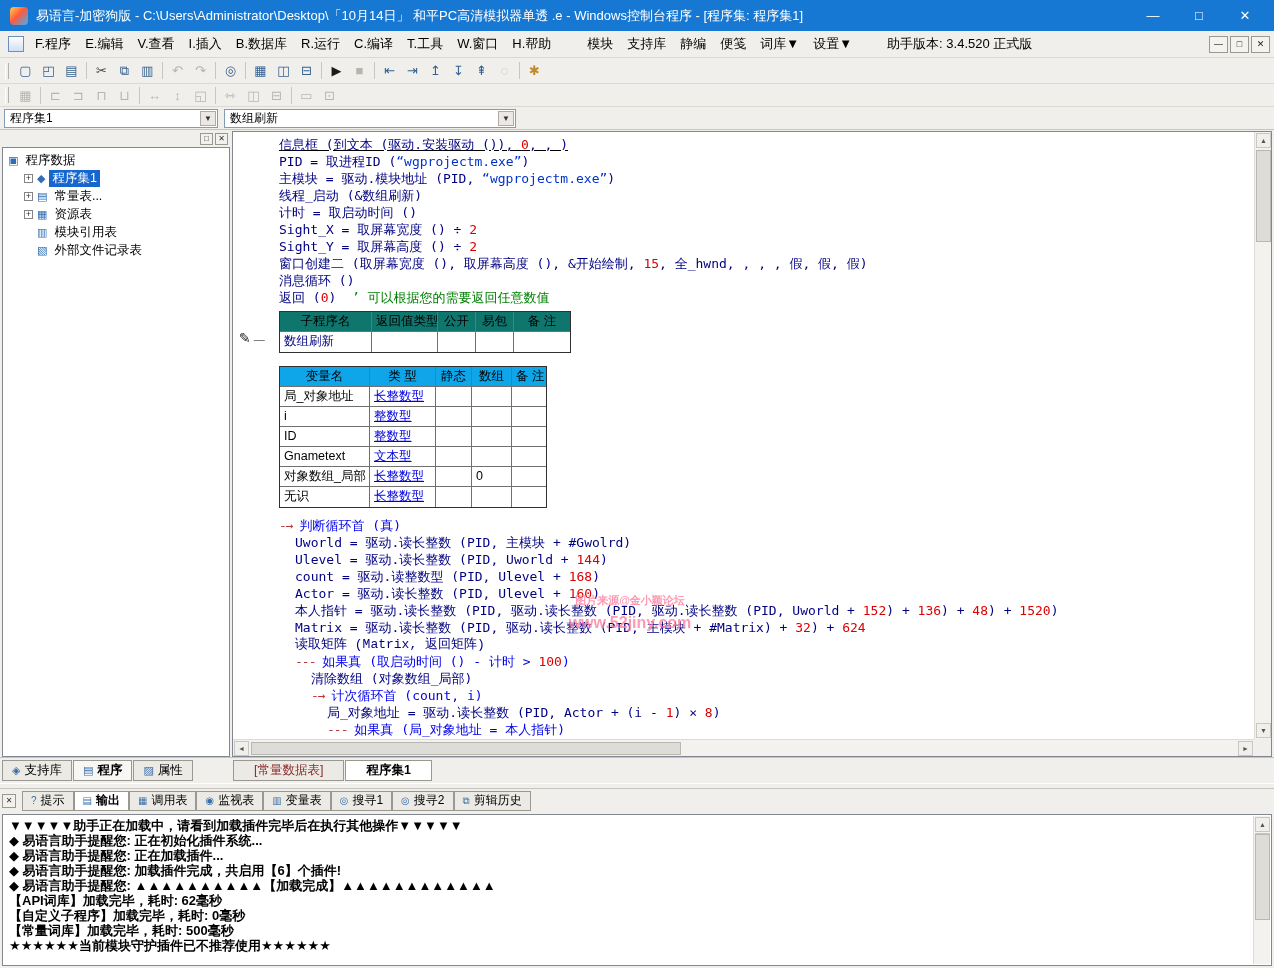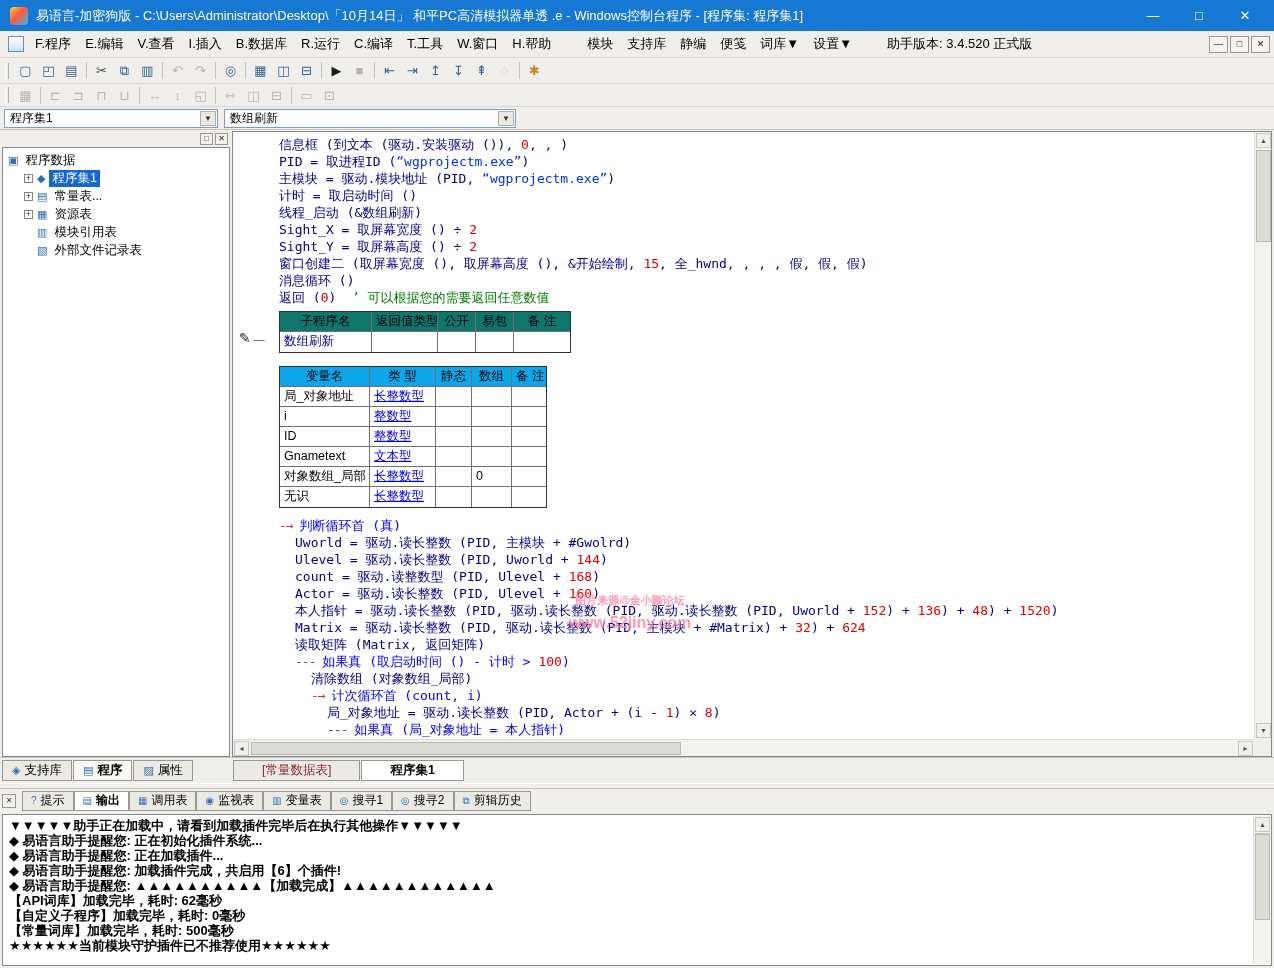--- a/index.html
+++ b/index.html
@@ -107,21 +107,21 @@
 .hthumb{width:430px;height:13px;background:#dedcd6;border:1px solid #b9b7b1;margin-left:1px}
 .sb-corner{position:absolute;right:0;bottom:0;width:17px;height:17px;background:#f0efeb}
 
 
 .bottom-row{position:absolute;top:757px;left:0;right:0;height:26px;background:#f0efeb;border-top:1px solid #c6c4be}
 .left-tabs{position:absolute;left:2px;top:2px;display:flex}
 .lt-tab{height:21px;display:flex;align-items:center;gap:4px;padding:0 9px;border:1px solid #9a9890;background:#eceae5;font-size:12.5px;margin-right:1px}
 .lt-tab.active{background:#f8f7f4;font-weight:bold}
 .lt-icon{font-size:11px;color:#3a6ea8}
 .doc-tabs{position:absolute;left:233px;top:2px;display:flex}
-.doc-tab{height:21px;display:flex;align-items:center;padding:0 28px;border:1px solid #9a9890;background:#eceae5;font-size:12.5px;margin-right:1px}
+.doc-tab{height:21px;display:flex;align-items:center;padding:0 20px;border:1px solid #9a9890;background:#eceae5;font-size:12.5px;margin-right:1px}
 .doc-tab.active{background:#fff;font-weight:bold}
 .doc-tab.maroon{color:#8a2a2a}
 
 
 .splitter{position:absolute;top:783px;left:0;right:0;height:6px;background:#f0efeb;border-top:1px solid #fff;border-bottom:1px solid #c6c4be}
 
 
 .output-panel{position:absolute;top:789px;left:0;right:0;bottom:0;background:#f0efeb}
 .output-tabs{height:23px;display:flex;align-items:center;padding:1px 2px;gap:2px}
 .out-close{width:14px;height:14px;border:1px solid #9a9890;background:#f2f1ed;font-size:8px;line-height:12px;text-align:center;color:#333;margin-right:4px}
@@ -281,25 +281,25 @@
         </div>
       </div>
   </div>
 
   <div class="editor">
     <span class="edit-marker">
       <span>✎</span><span class="dash">—</span>
     </span>
     <div class="code-content">
       <div>
-          <div class="code-line" style="padding-left: 0px;"><span class="seg-n">信息框 (到文本 (驱动.安装驱动 ()), </span><span class="seg-r">0</span><span class="seg-n">, , )</span></div>
+          <div class="code-line" style="padding-left: 0px; text-decoration: underline;"><span class="seg-n">信息框 (到文本 (驱动.安装驱动 ()), </span><span class="seg-r">0</span><span class="seg-n">, , )</span></div>
           <div class="code-line" style="padding-left: 0px;"><span class="seg-n">PID = 取进程ID (</span><span class="seg-s">“wgprojectm.exe”</span><span class="seg-n">)</span></div>
           <div class="code-line" style="padding-left: 0px;"><span class="seg-n">主模块 = 驱动.模块地址 (PID, </span><span class="seg-s">“wgprojectm.exe”</span><span class="seg-n">)</span></div>
+          <div class="code-line" style="padding-left: 0px;"><span class="seg-n">线程_启动 (&amp;数组刷新)</span></div>
           <div class="code-line" style="padding-left: 0px;"><span class="seg-n">计时 = 取启动时间 ()</span></div>
-          <div class="code-line" style="padding-left: 0px;"><span class="seg-n">线程_启动 (&amp;数组刷新)</span></div>
           <div class="code-line" style="padding-left: 0px;"><span class="seg-n">Sight_X = 取屏幕宽度 () ÷ </span><span class="seg-r">2</span></div>
           <div class="code-line" style="padding-left: 0px;"><span class="seg-n">Sight_Y = 取屏幕高度 () ÷ </span><span class="seg-r">2</span></div>
           <div class="code-line" style="padding-left: 0px;"><span class="seg-n">窗口创建二 (取屏幕宽度 (), 取屏幕高度 (), &amp;开始绘制, </span><span class="seg-r">15</span><span class="seg-n">, 全_hwnd, , , , 假, 假, 假)</span></div>
           <div class="code-line" style="padding-left: 0px;"><span class="seg-n">消息循环 ()</span></div>
           <div class="code-line" style="padding-left: 0px;"><span class="seg-n">返回 (</span><span class="seg-r">0</span><span class="seg-n">)  </span><span class="seg-c">’ 可以根据您的需要返回任意数值</span></div>
         </div>
       <div class="etable sub-table"><div class="trow thead">
             <div class="tcell">子程序名</div>
             <div class="tcell">返回值类型</div>
             <div class="tcell">公开</div>
@@ -357,21 +357,21 @@
             <div class="tcell"></div>
           </div></div>
       <div>
           <div class="code-line" style="padding-left: 0px;"><span class="seg-p">-→ </span><span class="seg-f">判断循环首 (真)</span></div>
           <div class="code-line" style="padding-left: 16px;"><span class="seg-n">Uworld = 驱动.读长整数 (PID, 主模块 + #Gwolrd)</span></div>
           <div class="code-line" style="padding-left: 16px;"><span class="seg-n">Ulevel = 驱动.读长整数 (PID, Uworld + </span><span class="seg-r">144</span><span class="seg-n">)</span></div>
           <div class="code-line" style="padding-left: 16px;"><span class="seg-n">count = 驱动.读整数型 (PID, Ulevel + </span><span class="seg-r">168</span><span class="seg-n">)</span></div>
           <div class="code-line" style="padding-left: 16px;"><span class="seg-n">Actor = 驱动.读长整数 (PID, Ulevel + </span><span class="seg-r">160</span><span class="seg-n">)</span></div>
           <div class="code-line" style="padding-left: 16px;"><span class="seg-n">本人指针 = 驱动.读长整数 (PID, 驱动.读长整数 (PID, 驱动.读长整数 (PID, Uworld + </span><span class="seg-r">152</span><span class="seg-n">) + </span><span class="seg-r">136</span><span class="seg-n">) + </span><span class="seg-r">48</span><span class="seg-n">) + </span><span class="seg-r">1520</span><span class="seg-n">)</span></div>
           <div class="code-line" style="padding-left: 16px;"><span class="seg-n">Matrix = 驱动.读长整数 (PID, 驱动.读长整数 (PID, 主模块 + #Matrix) + </span><span class="seg-r">32</span><span class="seg-n">) + </span><span class="seg-r">624</span></div>
-          <div class="code-line" style="padding-left: 16px;"><span class="seg-n">读取矩阵 (Matrix, 返回矩阵)</span></div>
+          <div class="code-line" style="padding-left: 16px; font-family: Liberation Mono, monospace;"><span class="seg-n">读取矩阵 (Matrix, 返回矩阵)</span></div>
           <div class="code-line" style="padding-left: 16px;"><span class="seg-p">--- </span><span class="seg-f">如果真 (取启动时间 () - 计时 &gt; </span><span class="seg-r">100</span><span class="seg-f">)</span></div>
           <div class="code-line" style="padding-left: 32px;"><span class="seg-n">清除数组 (对象数组_局部)</span></div>
           <div class="code-line" style="padding-left: 32px;"><span class="seg-p">-→ </span><span class="seg-f">计次循环首 (count, i)</span></div>
           <div class="code-line" style="padding-left: 48px;"><span class="seg-n">局_对象地址 = 驱动.读长整数 (PID, Actor + (i - </span><span class="seg-r">1</span><span class="seg-n">) × </span><span class="seg-r">8</span><span class="seg-n">)</span></div>
           <div class="code-line" style="padding-left: 48px;"><span class="seg-p">--- </span><span class="seg-f">如果真 (局_对象地址 = 本人指针)</span></div>
         </div>
     </div>
     <div class="vscroll">
       <span class="sb-btn">▲</span>
       <span class="vthumb"></span>

